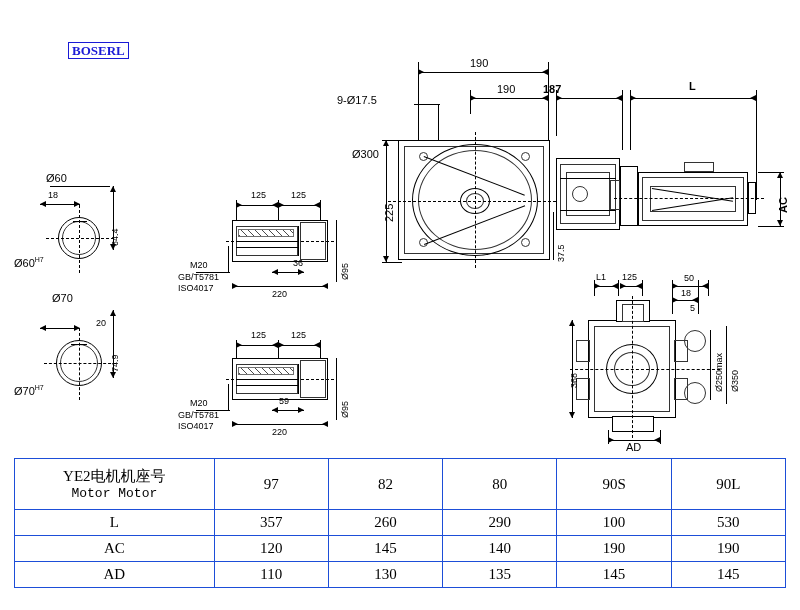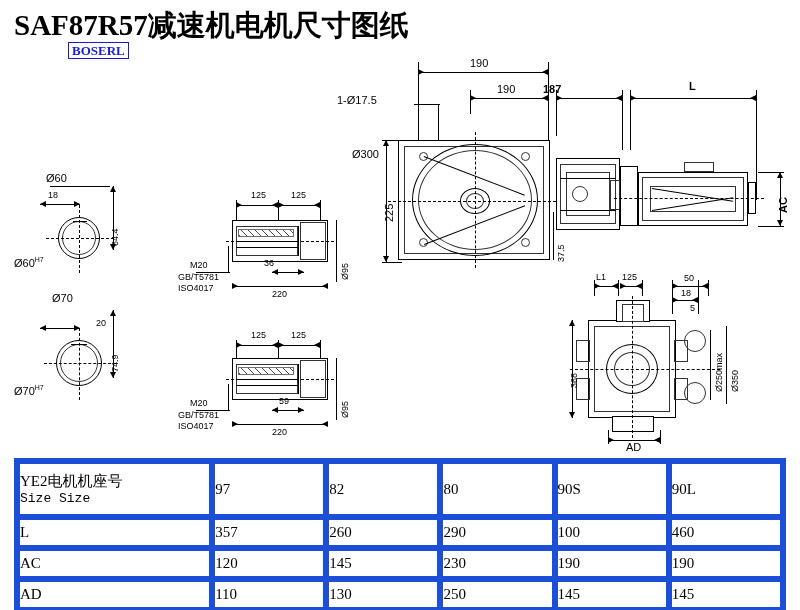--- a/index.html
+++ b/index.html
@@ -50,31 +50,30 @@
   .arrowL,.arrowR{position:absolute;width:0;height:0;}
   .arrowL{border-top:3px solid transparent;border-bottom:3px solid transparent;border-right:6px solid #000;}
   .arrowR{border-top:3px solid transparent;border-bottom:3px solid transparent;border-left:6px solid #000;}
   .arrowU{position:absolute;width:0;height:0;border-left:3px solid transparent;border-right:3px solid transparent;border-bottom:6px solid #000;}
   .arrowD{position:absolute;width:0;height:0;border-left:3px solid transparent;border-right:3px solid transparent;border-top:6px solid #000;}
 
   
   .tblwrap{position:absolute;left:14px;top:458px;width:772px;}
   table{border-collapse:collapse;width:772px;
         font-family:"Liberation Serif", serif;font-size:15px;}
-  table td{border:6px solid #1d4ed8;text-align:left;height:25px;padding:0;}
+  table td{border:1px solid #1d4ed8;text-align:center;height:25px;padding:0;}
   td.head{font-size:15px;}
   .cjk{font-family:"Liberation Serif",serif;}
   .mono{font-family:"Liberation Mono",monospace;font-size:13px;}
 </style>
 </head>
 <body>
 
 <div id="stage">
 
-  <div class="title">SAF87R57减速机电机尺寸图纸</div>
 
   <div class="logo">BOSERL</div>
 
   <div>
 
     <div class="circ" style="left:58px;top:217px;width:42px;height:42px;"></div>
     <div class="circthin" style="left:62px;top:221px;width:34px;height:34px;"></div>
 
     <div class="ln hl" style="left:73px;top:221px;width:14px;height:1px;"></div>
 
@@ -143,21 +142,21 @@
 
     <div class="ln" style="left:228px;top:246px;width:1px;height:26px;"></div>
     <div class="ln hl" style="left:196px;top:272px;width:34px;"></div>
     <div class="txt9" style="left:190px;top:260px;">M20</div>
     <div class="txt9" style="left:178px;top:272px;">GB/T5781</div>
     <div class="txt9" style="left:178px;top:283px;">ISO4017</div>
 
     <div class="ln hl" style="left:272px;top:272px;width:32px;"></div>
     <div class="arrowL" style="left:272px;top:269px;"></div>
     <div class="arrowR" style="left:298px;top:269px;"></div>
-    <div class="txt9" style="left:264px;top:258px;">36</div>
+    <div class="txt9" style="left:293px;top:258px;">36</div>
 
     <div class="ln hl" style="left:232px;top:286px;width:96px;"></div>
     <div class="arrowR" style="left:232px;top:283px;"></div>
     <div class="arrowL" style="left:322px;top:283px;"></div>
     <div class="txt9" style="left:272px;top:289px;">220</div>
 
     <div class="ln vl" style="left:336px;top:220px;height:62px;"></div>
     <div class="txt9 rot" style="left:340px;top:280px;transform:rotate(-90deg);">Ø95</div>
   </div>
 
@@ -225,21 +224,21 @@
     <div class="ln vl" style="left:622px;top:90px;height:60px;"></div>
     <div class="txt11 txtb" style="left:543px;top:83px;">187</div>
 
     <div class="ln hl" style="left:630px;top:98px;width:126px;"></div>
     <div class="arrowR" style="left:630px;top:95px;"></div>
     <div class="arrowL" style="left:750px;top:95px;"></div>
     <div class="ln vl" style="left:630px;top:90px;height:60px;"></div>
     <div class="ln vl" style="left:756px;top:90px;height:110px;"></div>
     <div class="txt11 txtb" style="left:689px;top:80px;">L</div>
 
-    <div class="txt11" style="left:337px;top:94px;">1-Ø17.5</div>
+    <div class="txt11" style="left:337px;top:94px;">9-Ø17.5</div>
     <div class="ln hl" style="left:414px;top:104px;width:26px;"></div>
     <div class="ln" style="left:438px;top:104px;width:1px;height:48px;"></div>
 
     <div class="txt11" style="left:352px;top:148px;">Ø300</div>
     <div class="ln hl" style="left:399px;top:158px;width:24px;"></div>
 
     <div class="box fillw" style="left:398px;top:140px;width:152px;height:120px;"></div>
     <div class="boxthin" style="left:404px;top:146px;width:140px;height:108px;"></div>
 
     <div class="circ" style="left:412px;top:144px;width:126px;height:112px;"></div>
@@ -361,50 +360,50 @@
     <div class="ln vl" style="left:660px;top:430px;height:14px;"></div>
     <div class="txt11" style="left:626px;top:441px;">AD</div>
   </div>
 
   <div class="tblwrap">
     <table>
       <tbody>
           <tr>
         <td class="head" rowspan="2" style="width:200px;height:50px;">
           <div class="cjk">YE2电机机座号</div>
-          <div class="mono">Size Size</div>
+          <div class="mono">Motor Motor</div>
         </td>
         <td rowspan="2" style="width:114px;">97</td>
         <td rowspan="2" style="width:114px;">82</td>
         <td rowspan="2" style="width:114px;">80</td>
         <td rowspan="2" style="width:114px;">90S</td>
         <td rowspan="2" style="width:114px;">90L</td>
       </tr>
       <tr></tr>
       <tr>
         <td>L</td>
         <td>357</td>
         <td>260</td>
         <td>290</td>
         <td>100</td>
-        <td>460</td>
+        <td>530</td>
       </tr>
       <tr>
         <td>AC</td>
         <td>120</td>
         <td>145</td>
-        <td>230</td>
+        <td>140</td>
         <td>190</td>
         <td>190</td>
       </tr>
       <tr>
         <td>AD</td>
         <td>110</td>
         <td>130</td>
-        <td>250</td>
+        <td>135</td>
         <td>145</td>
         <td>145</td>
       </tr>
     </tbody>
       </table>
   </div>
 
 </div>
 
 </body></html>

